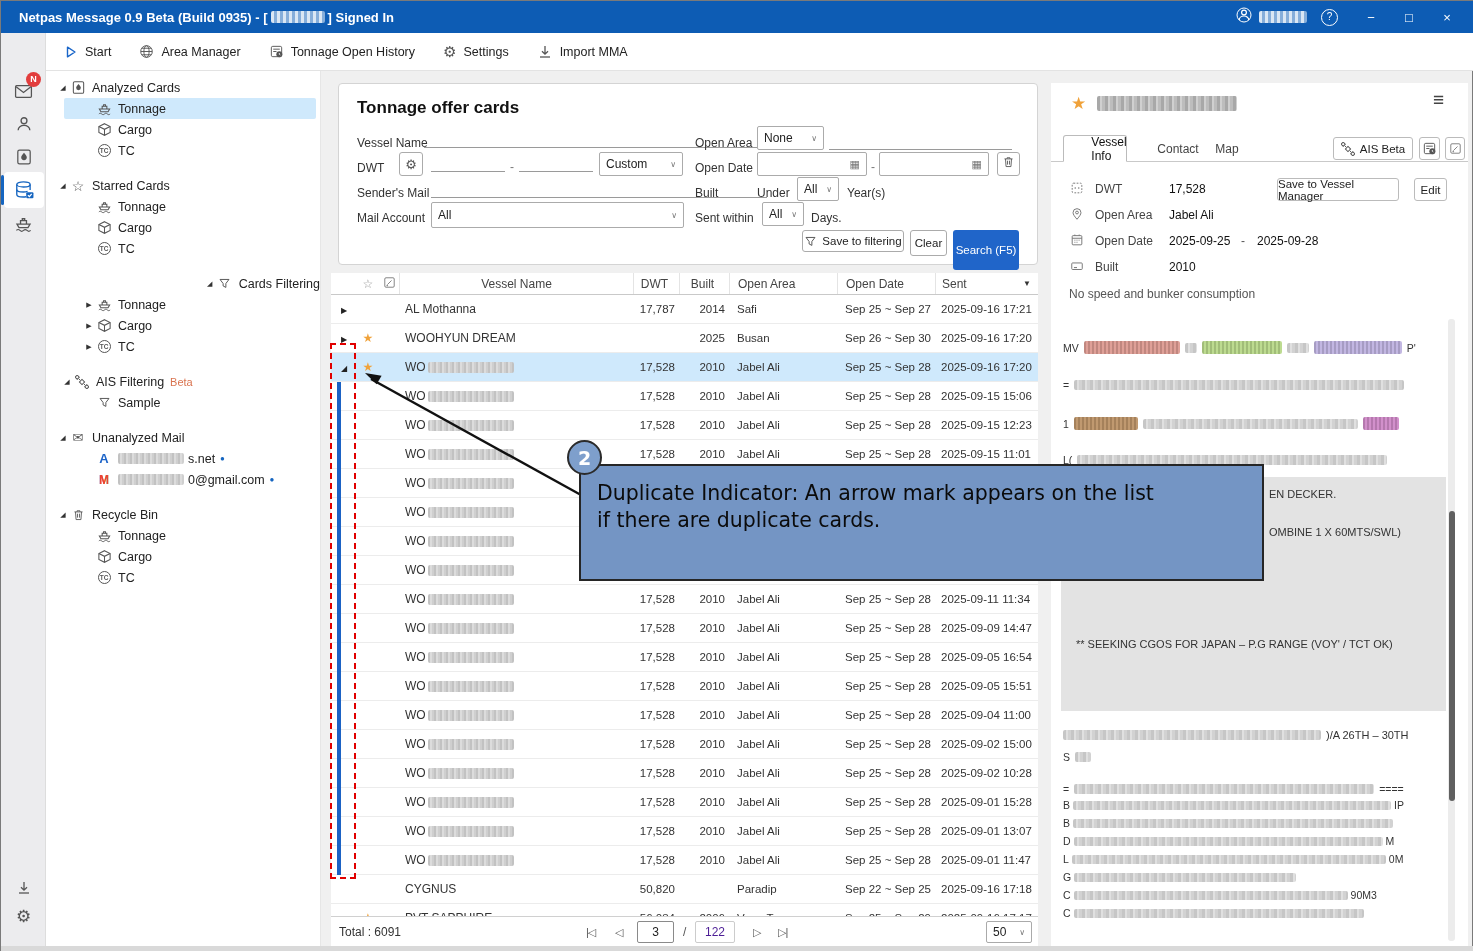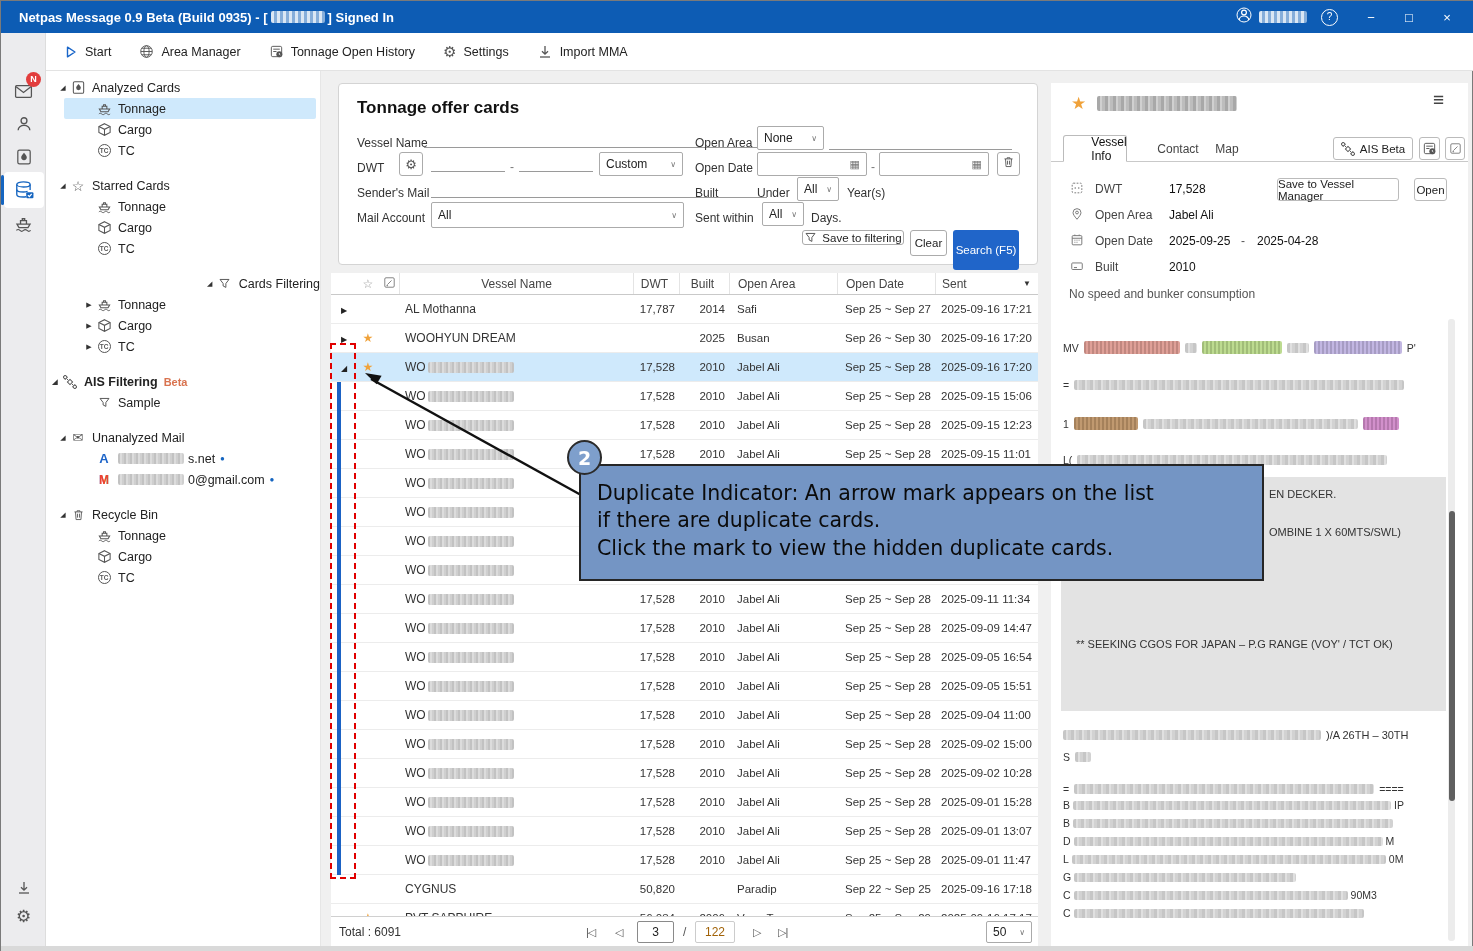--- a/index.html
+++ b/index.html
@@ -371,21 +371,21 @@
         </span>
         <span class="side-lbl">Cargo</span>
       </div>
       <div class="side-row" style="padding-left: 38px;">
         <span class="side-arrow">▶</span>
         <span class="side-ic">
           <span class="tc-ic">TC</span>
         </span>
         <span class="side-lbl">TC</span>
       </div>
-      <div class="side-row gap" style="padding-left: 4px; font-weight: bold;">
+      <div class="side-row gap" style="padding-left: 16px;">
         <span class="side-arrow">◢</span>
         <span class="side-ic">
           <svg viewBox="0 0 16 16" width="14" height="14">
             <g fill="none" stroke="#555" stroke-width="1.1">
               <rect x="5.9" y="5.9" width="4.2" height="4.2" transform="rotate(45 8 8)"></rect>
               <rect x="0.8" y="0.8" width="3.4" height="3.4" transform="rotate(45 2.5 2.5)"></rect>
               <rect x="11.8" y="11.8" width="3.4" height="3.4" transform="rotate(45 13.5 13.5)"></rect>
               <path d="M4.2 4.2 L5.8 5.8 M10.2 10.2 L11.8 11.8"></path>
             </g>
           </svg>
@@ -537,21 +537,21 @@
         <span class="chev">∨</span>
     </div>
 
     <div class="lbl" style="left:356px;top:127px">Sent within</div>
     <div class="selbox" style="left:423px;top:118px;width:42px;height:24px">
       <span>All</span>
         <span class="chev">∨</span>
     </div>
     <div class="lbl" style="left:472px;top:127px">Days.</div>
 
-    <div class="btn" style="position:absolute;left:463px;top:146px;width:102px;height:15px">
+    <div class="btn" style="position:absolute;left:463px;top:146px;width:102px;height:22px">
       <span style="display:flex">
           <svg viewBox="0 0 16 16" width="13" height="13">
             <path d="M2.5 3 H13.5 L9.7 8 V12.8 L6.3 11 V8 Z" fill="none" stroke="#555" stroke-width="1.2" stroke-linejoin="round"></path>
           </svg>
         </span>
         <span>Save to filtering</span>
     </div>
     <div class="btn" style="position:absolute;left:571px;top:146px;width:37px;height:26px">
       <span>Clear</span>
     </div>
@@ -888,21 +888,21 @@
 
   <div id="blue-bar"></div>
   <div id="red-dash"></div>
 
   <div id="grid-footer">
     <div style="position:absolute;left:8px;top:8px">Total : 6091</div>
     <div class="pg" style="left:255px">|◁</div>
     <div class="pg" style="left:284px">◁</div>
     <input class="pgbox" style="left: 306px; width: 37px;" value="3">
     <div style="position:absolute;left:352px;top:8px;color:#555">/</div>
-    <div class="pgbox" style="left:364px;width:40px;border-color:#ccc;color:#a16207;line-height:20px">122</div>
+    <div class="pgbox" style="left:364px;width:40px;border-color:#ccc;color:#4c1d95;line-height:20px">122</div>
     <div class="pg" style="left:422px">▷</div>
     <div class="pg" style="left:447px">▷|</div>
     <div class="pgbox" style="left:655px;width:46px;border-color:#aaa;display:flex;align-items:center;justify-content:space-between;padding:0 6px">
       <span>50</span>
         <span class="chev">∨</span>
     </div>
   </div>
 
   <div id="vpanel">
     <span class="abs" style="left:20px;top:10px;color:#f0a23a;font-size:17px">★</span>
@@ -943,21 +943,21 @@
           <svg viewBox="0 0 16 16" width="13" height="13">
             <g fill="none" stroke="#777" stroke-width="1.1">
               <rect x="2.2" y="2.2" width="11.6" height="11.6" rx="1.5"></rect>
               <path d="M5.5 10.5 L10.5 5.5 M5.2 10.8 l-.4 1.4 1.4 -.4"></path>
             </g>
           </svg>
         </span>
       </div>
 
     <div class="vbtn" style="left:226px;top:95px;width:122px;height:23px">Save to Vessel Manager</div>
-    <div class="vbtn" style="left:363px;top:95px;width:33px;height:23px">Open</div>
+    <div class="vbtn" style="left:363px;top:95px;width:33px;height:23px">Edit</div>
 
     <span class="f-ic" style="top:98px"><svg viewBox="0 0 16 16" width="14" height="14">
           <rect x="2.5" y="2.5" width="11" height="11" rx="1.5" fill="none" stroke="#777" stroke-width="1.1" stroke-dasharray="2 1.6"></rect>
           <circle cx="6" cy="8" r=".9" fill="#777"></circle>
           <circle cx="10" cy="8" r=".9" fill="#777"></circle>
         </svg></span>
     <span class="f-lbl" style="top:99px">DWT</span>
     <span class="f-val" style="left:118px;top:99px">17,528</span>
 
     <span class="f-ic" style="top:124px"><svg viewBox="0 0 16 16" width="14" height="14">
@@ -972,21 +972,21 @@
     <span class="f-ic" style="top:150px"><svg viewBox="0 0 16 16" width="14" height="14">
           <g fill="none" stroke="#777" stroke-width="1.1">
             <rect x="2.5" y="3" width="11" height="10.5" rx="1"></rect>
             <path d="M2.5 6 H13.5 M5.5 3 V1.8 M10.5 3 V1.8"></path>
             <path d="M5 8.2 H6.2 M7.4 8.2 H8.6 M9.8 8.2 H11 M5 10.6 H6.2 M7.4 10.6 H8.6" stroke-width="1"></path>
           </g>
         </svg></span>
     <span class="f-lbl" style="top:151px">Open Date</span>
     <span class="f-val" style="left:118px;top:151px">2025-09-25</span>
     <span class="f-val" style="left:190px;top:151px;color:#555">-</span>
-    <span class="f-val" style="left:206px;top:151px">2025-04-28</span>
+    <span class="f-val" style="left:206px;top:151px">2025-09-28</span>
 
     <span class="f-ic" style="top:176px"><svg viewBox="0 0 16 16" width="14" height="14">
           <g fill="none" stroke="#777" stroke-width="1.1">
             <rect x="2" y="4.5" width="12" height="7.5" rx="1"></rect>
             <path d="M4.5 9.8 H8"></path>
           </g>
         </svg></span>
     <span class="f-lbl" style="top:177px">Built</span>
     <span class="f-val" style="left:118px;top:177px">2010</span>
 
@@ -1075,18 +1075,17 @@
     </div>
   </div>
 
   <svg id="arrow-svg">
     <line x1="580" y1="494" x2="370" y2="378" stroke="#111" stroke-width="2.4"></line>
     <polygon points="364,372 375.6,383.3 380.6,374.7" fill="#111"></polygon>
   </svg>
   <div id="callout">
     <div>Duplicate Indicator: An arrow mark appears on the list</div>
     <div>if there are duplicate cards.</div>
-    <div>Click the mark to view the hidden duplicate cards.</div>
   </div>
   <div id="badge2">2</div>
 
   <div id="bottom-strip"></div>
 </div>
 
 </body></html>

